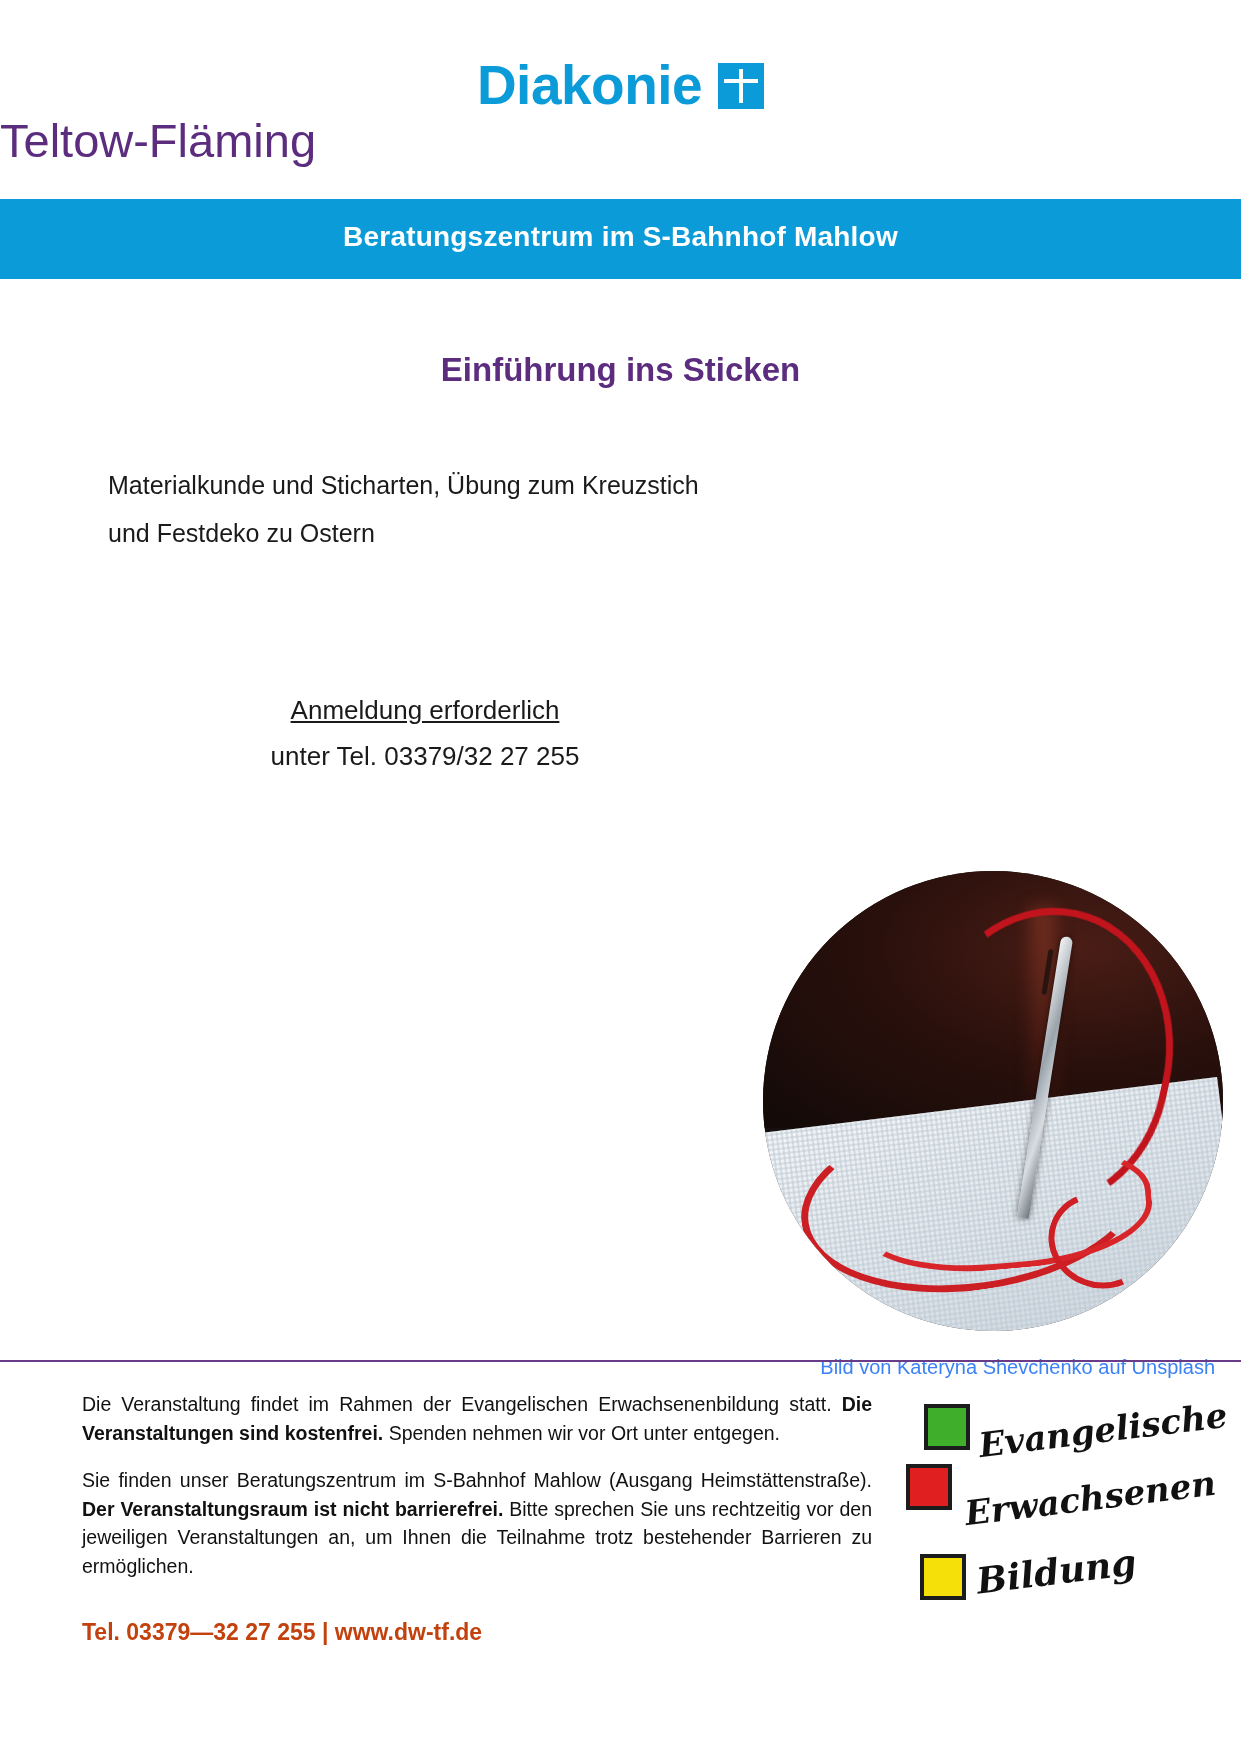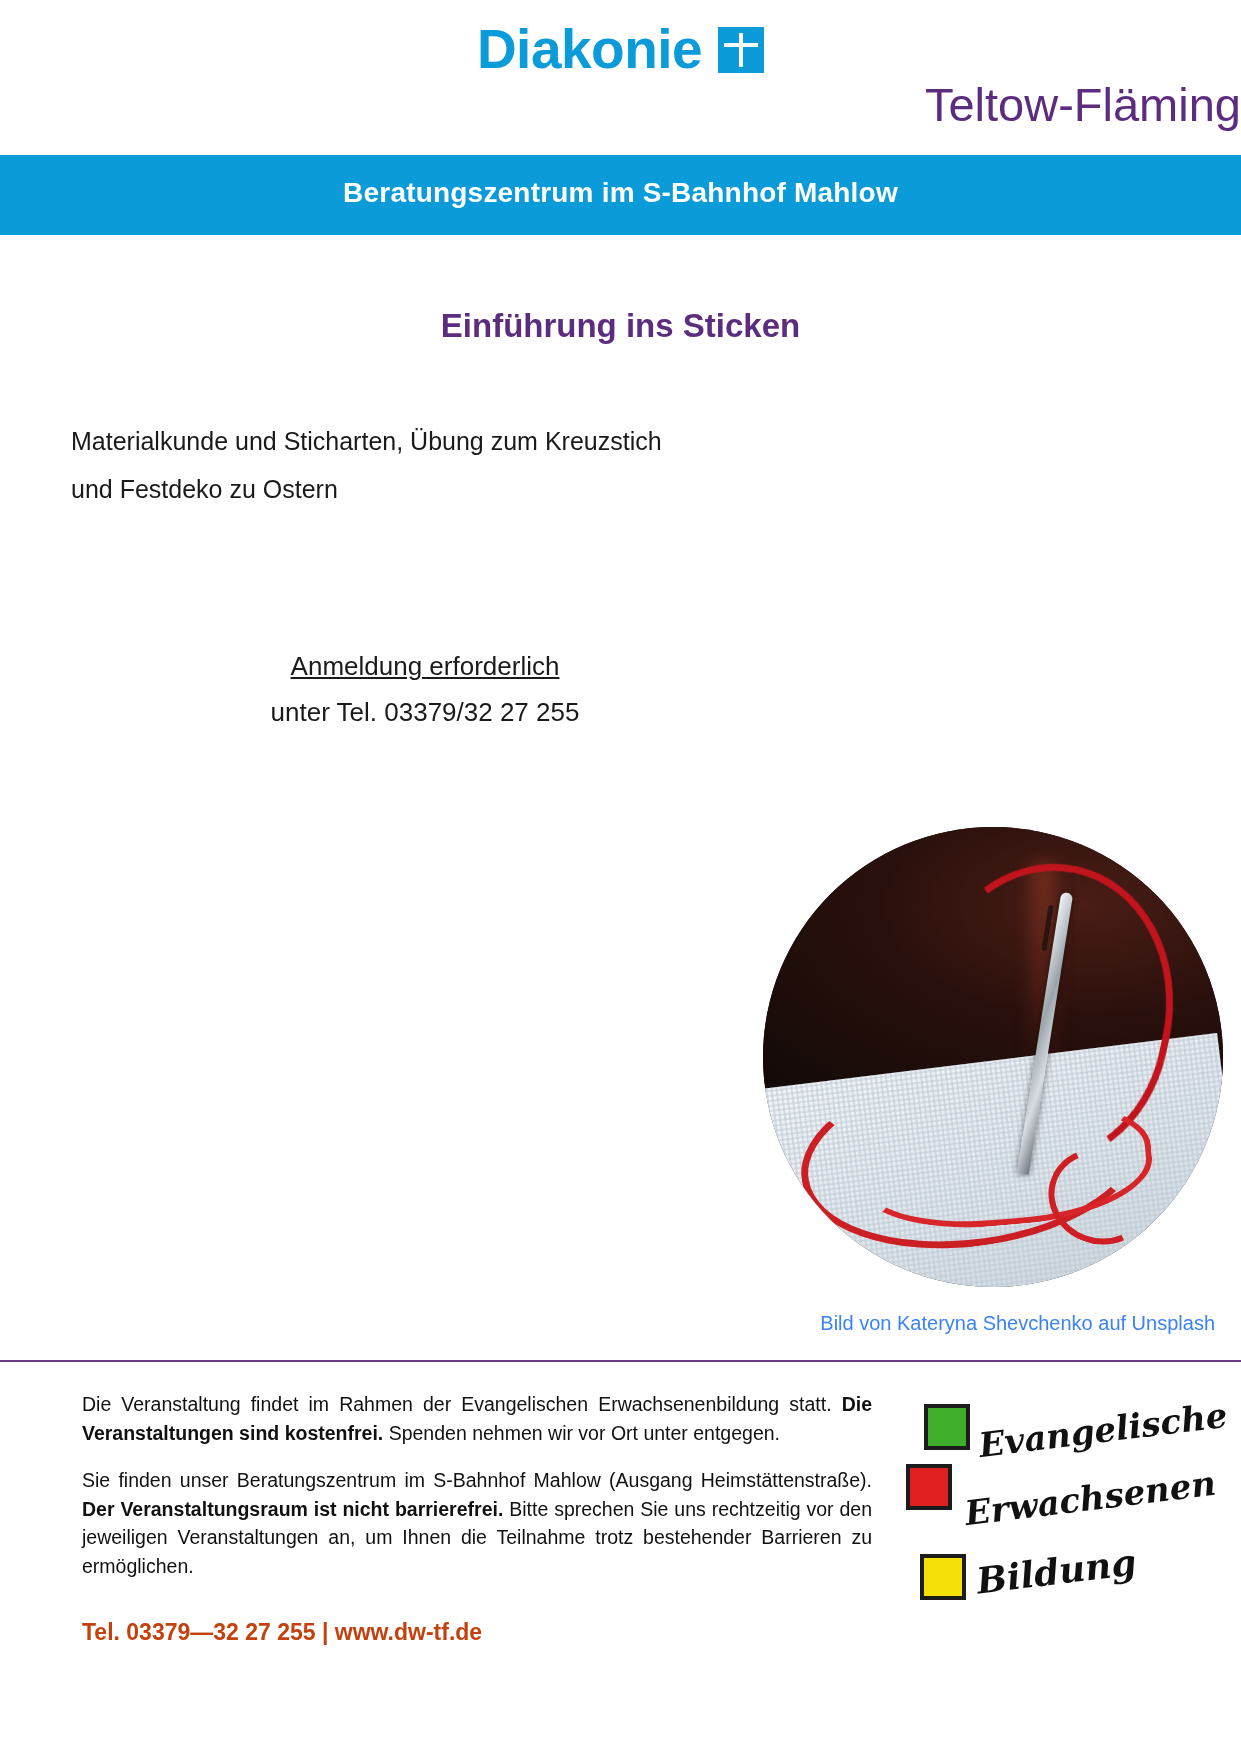--- a/index.html
+++ b/index.html
@@ -12,21 +12,22 @@
     background: #ffffff;
     font-family: "Liberation Sans", sans-serif;
     color: #1a1a1a;
     position: relative;
     overflow: hidden;
   }
 
   
   .logo-block {
     padding-top: 22px;
-    text-align: right;
+    text-align: left;
+    margin-top: 36px;
   }
   .logo-line1 {
     display: flex;
     align-items: center;
     justify-content: center;
     gap: 16px;
   }
   .logo-diakonie {
     font-size: 55px;
     font-weight: bold;
@@ -62,21 +63,21 @@
   }
   .logo-sub {
     font-size: 47px;
     color: #5c2d7e;
     margin-top: 2px;
     line-height: 1.1;
   }
 
   
   .band {
-    margin-top: 24px;
+    margin-top: 32px;
     background: #0a9bd8;
     color: #ffffff;
     text-align: center;
     padding: 22px 0 26px 0;
   }
   .band-sub {
     font-size: 28px;
     font-weight: bold;
     letter-spacing: 0.2px;
   }
@@ -107,21 +108,21 @@
   }
   .event-title {
     text-align: center;
     color: #5c2d7e;
     font-size: 33px;
     font-weight: bold;
     margin-top: 72px;
   }
   .desc {
     margin-top: 72px;
-    margin-left: 71px;
+    margin-left: 108px;
     font-size: 25px;
     line-height: 1.95;
     color: #1a1a1a;
     max-width: 760px;
   }
 
   .signup {
     margin-top: 130px;
     margin-left: 175px;
     width: 500px;

